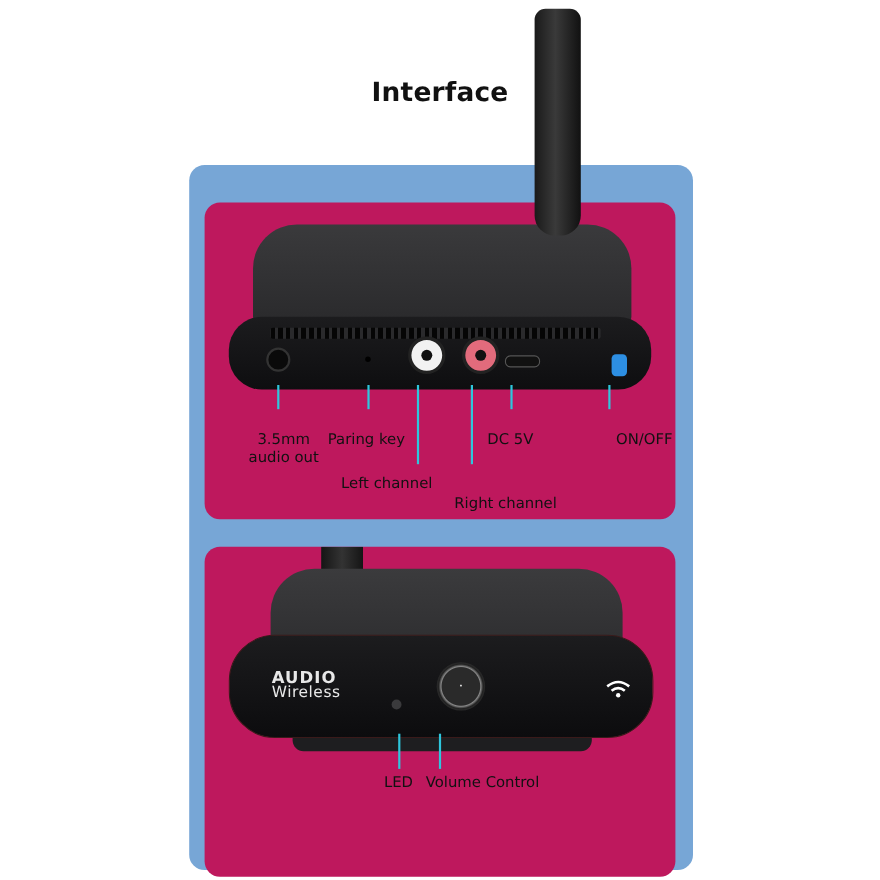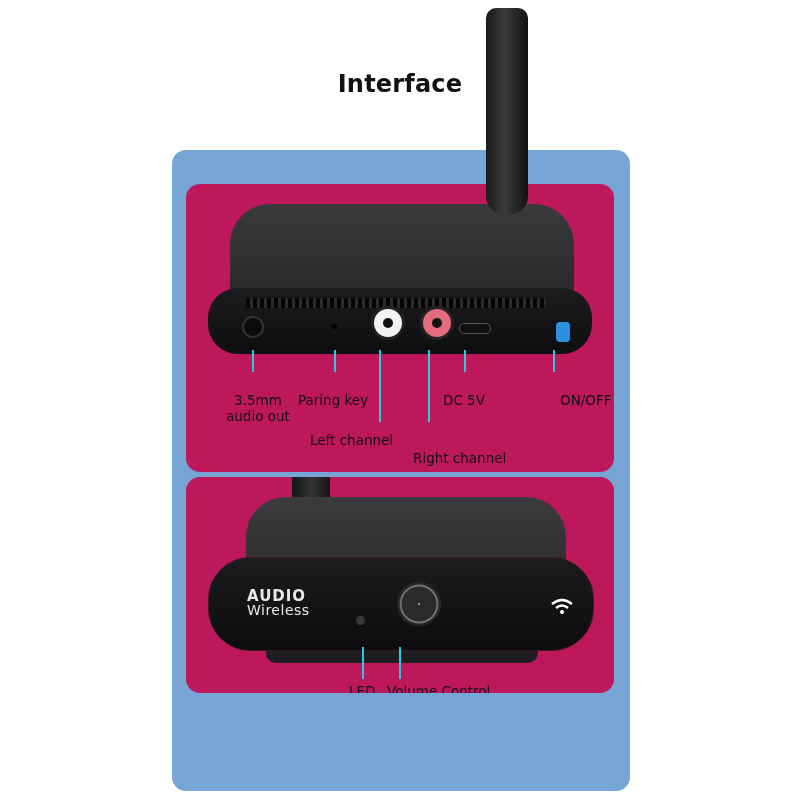--- a/index.html
+++ b/index.html
@@ -1,21 +1,21 @@
 <!DOCTYPE html>
 <html><head>
 <meta charset="utf-8">
 <style>
   html,body{margin:0;padding:0;background:#ffffff;}
   body{width:800px;height:800px;position:relative;overflow:hidden;font-family:"DejaVu Sans","Liberation Sans",sans-serif;}
   .title{position:absolute;left:0;top:70px;width:800px;text-align:center;font-size:24px;font-weight:bold;color:#111;letter-spacing:0.2px;}
   .frame{position:absolute;left:172px;top:150px;width:458px;height:641px;background:#77a6d6;border-radius:14px;}
   .panel{position:absolute;left:186px;width:428px;background:#be185d;border-radius:14px;overflow:hidden;}
   .p1{top:184px;height:288px;}
-  .p2{top:477px;height:216px;}
+  .p2{top:497px;height:300px;}
   .label{position:absolute;font-size:13.5px;color:#111;white-space:nowrap;line-height:16px;}
   .lead{position:absolute;width:2px;background:#2ec6dc;}
 
   
   .d1-top{position:absolute;left:44px;top:20px;width:344px;height:90px;background:linear-gradient(#3a3a3c,#2a2a2c);border-radius:40px 40px 6px 6px;}
   .d1-front{position:absolute;left:22px;top:104px;width:384px;height:66px;background:linear-gradient(#1c1c1e,#0e0e10);border-radius:30px;}
   .vents{position:absolute;left:38px;top:10px;width:300px;height:10px;background:repeating-linear-gradient(90deg,#050505 0 4px,#2a2a2c 4px 7px);border-radius:2px;}
   .jack{position:absolute;left:34px;top:28px;width:18px;height:18px;border-radius:50%;background:#0a0a0a;border:2px solid #333;}
   .pin{position:absolute;left:124px;top:36px;width:5px;height:5px;border-radius:50%;background:#000;}
   .rca{position:absolute;top:18px;width:28px;height:28px;border-radius:50%;}

